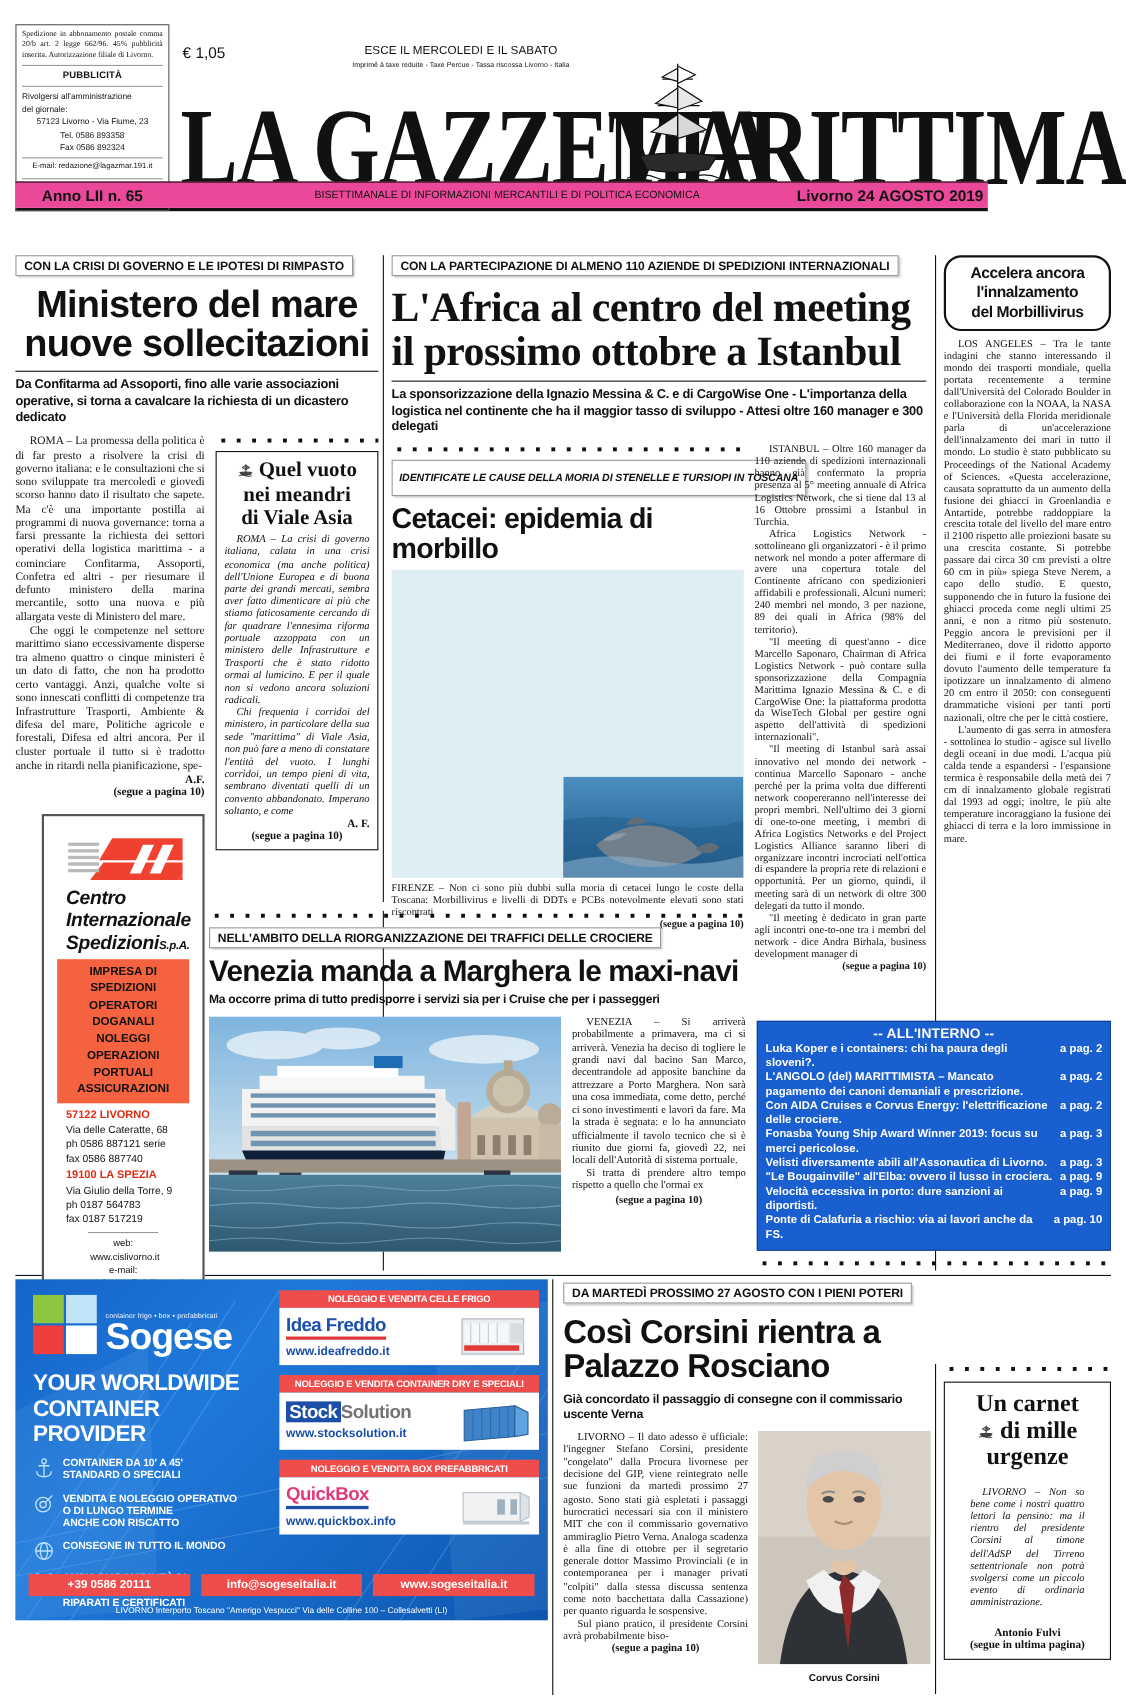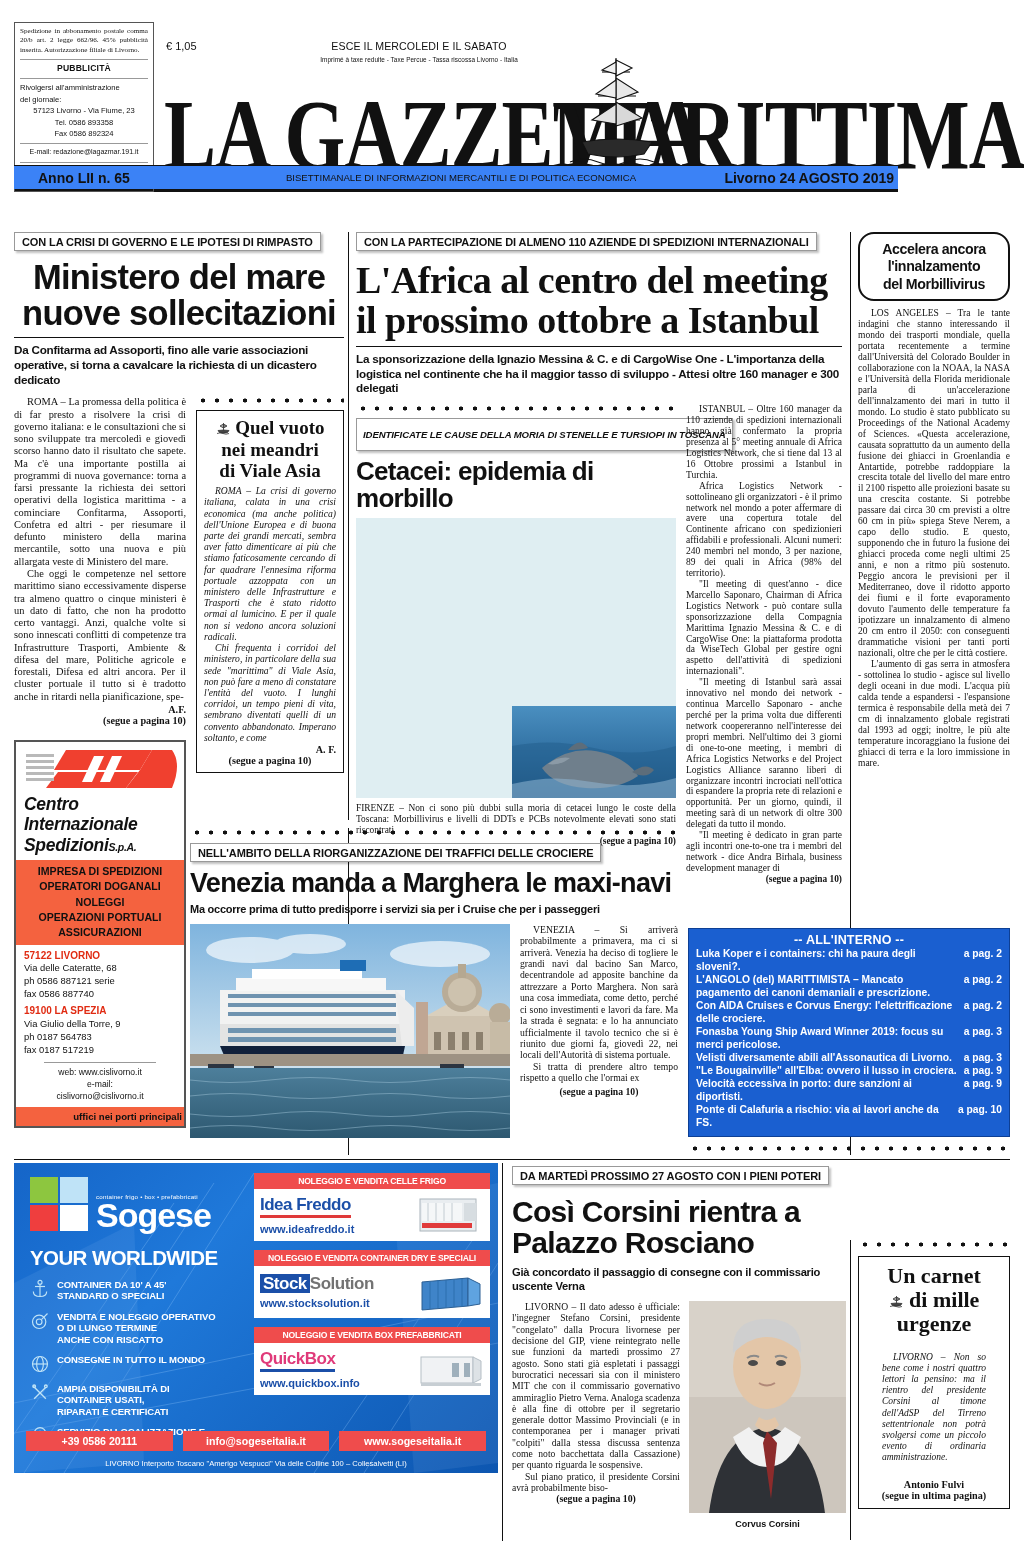--- a/index.html
+++ b/index.html
@@ -18,36 +18,36 @@
   .mh-box {
     position:absolute; left:0; top:22px; width:140px;
     border:1px solid #555; padding:4px 5px; font-size:7.2px; line-height:1.32;
     font-family:"Liberation Serif", serif; text-align:center;
   }
   .mh-box .just { text-align:justify; font-size:7.1px; }
   .mh-box hr { border:0; border-top:1px solid #999; margin:4px 0 3px; }
   .mh-box .pub { font-family:"Liberation Sans", sans-serif; font-weight:bold; font-size:8.6px; letter-spacing:.2px; }
   .mh-box .sans { font-family:"Liberation Sans", sans-serif; font-size:7.6px; line-height:1.5; }
   .mh-box .sansb { font-family:"Liberation Sans", sans-serif; font-weight:bold; font-size:7.4px; line-height:1.45; text-align:justify;}
-  .mh-price { position:absolute; left:152px; top:40px; font-family:"Liberation Sans", sans-serif; font-size:11px; }
+  .mh-price { position:absolute; left:152px; top:40px; font-family:"Liberation Sans", sans-serif; font-size:14px; }
   .mh-esce { position:absolute; left:240px; top:40px; width:330px; text-align:center;
              font-family:"Liberation Sans", sans-serif; font-size:10.6px; letter-spacing:.1px; }
   .mh-imp { position:absolute; left:240px; top:56px; width:330px; text-align:center;
             font-family:"Liberation Sans", sans-serif; font-size:6.4px; letter-spacing:.05px; }
   .logo-wrap { position:absolute; left:150px; top:78px; width:860px; height:90px; }
   .logo-txt {
     position:absolute; top:0; font-family:"Liberation Serif", serif; font-weight:bold;
     font-size:78px; line-height:88px; letter-spacing:-1px;
     transform:scaleY(1.28); transform-origin:top left;
   }
   .logo-la { left:0; }
   .logo-mar { right:0; }
   .ship { position:absolute; left:388px; top:-28px; width:128px; height:132px; }
   .mh-strip { position:absolute; left:0; right:0; bottom:0; height:24px;
-              background:#3b82f6; border-top:1px solid #111; display:flex; align-items:center; }
+              background:#ec4899; border-top:1px solid #111; display:flex; align-items:center; }
   .mh-anno { font-family:"Liberation Sans", sans-serif; font-weight:bold; font-size:14px; margin-left:24px; width:240px;}
   .mh-sub  { font-family:"Liberation Sans", sans-serif; font-size:9.6px; flex:1; text-align:center; }
   .mh-date { font-family:"Liberation Sans", sans-serif; font-weight:bold; font-size:14px; width:250px; text-align:right; margin-right:4px;}
 
   
   .kicker {
     display:inline-block; border:1px solid #999; background:#fff;
     box-shadow:2px 2px 2px rgba(0,0,0,.25);
     font-family:"Liberation Sans", sans-serif; font-weight:bold;
     padding:3px 7px 2px; font-size:11px; letter-spacing:-.1px; white-space:nowrap;
@@ -98,21 +98,21 @@
 
   
   .interno { background:#1a5fd0; color:#fff; border:1px solid #0d3f94; padding:4px 7px 6px; }
   .interno .ttl { text-align:center; font-family:"Liberation Sans", sans-serif; font-weight:bold;
                   font-size:12.5px; letter-spacing:.2px; margin-bottom:1px;}
   .interno .row { font-family:"Liberation Sans", sans-serif; font-weight:bold; font-size:10.3px;
                   line-height:1.26; position:relative; }
   .interno .row .pg { float:right; margin-left:4px; }
 
   
-  .cis { border:2px solid #555; background:#fff; padding:0; }
+  .cis { border:2px solid #555; background:#fff; padding:12px;margin-left:24px; }
   .cis-logo { height:46px; position:relative; overflow:hidden; margin:4px 6px 0; }
   .cis-names { font-family:"Liberation Sans", sans-serif; font-weight:bold; font-style:italic;
                font-size:17.5px; line-height:1.16; padding:2px 8px 5px; letter-spacing:-.3px;}
   .cis-names .sm { font-size:10.5px; }
   .cis-serv { background:#f4623f; color:#111; text-align:center; padding:4px 2px;
               font-family:"Liberation Sans", sans-serif; font-weight:bold; font-size:10.6px; line-height:1.45;}
   .cis-addr { padding:4px 8px 2px; font-family:"Liberation Sans", sans-serif; font-size:9.4px; line-height:1.38;}
   .cis-addr .city { color:#e02b12; font-weight:bold; font-size:10px; }
   .cis-web { text-align:center; font-family:"Liberation Sans", sans-serif; font-size:8.6px; line-height:1.4; padding:3px 2px 5px; border-top:1px solid #999; margin:3px 28px 0;}
   .cis-foot { background:#f4623f; text-align:right; font-family:"Liberation Sans", sans-serif;
@@ -571,20 +571,21 @@
             <rect x="30" y="28" width="28" height="26" fill="#ffffff"></rect>
           </svg>
           <div style="position:absolute; left:66px; top:16px;">
             <div class="sog-tag">container frigo • box • prefabbricati</div>
             <div class="sog-brand" style="margin-top:-4px">Sogese</div>
           </div>
         </div>
 
         <div class="sog-ww">
           <div>YOUR WORLDWIDE</div>
+          <div>CONTAINER PROVIDER</div>
         </div>
 
         <div class="sog-item">
           <svg class="sog-ico" viewBox="0 0 24 24">
               <g stroke="#bfe3f7" fill="none" stroke-width="1.4">
                 <circle cx="12" cy="4" r="2.4"></circle>
                 <line x1="12" y1="6.5" x2="12" y2="21"></line>
                 <line x1="6" y1="9" x2="18" y2="9"></line>
                 <path d="M4 15 q0 6 8 6 q8 0 8 -6"></path>
               </g>

